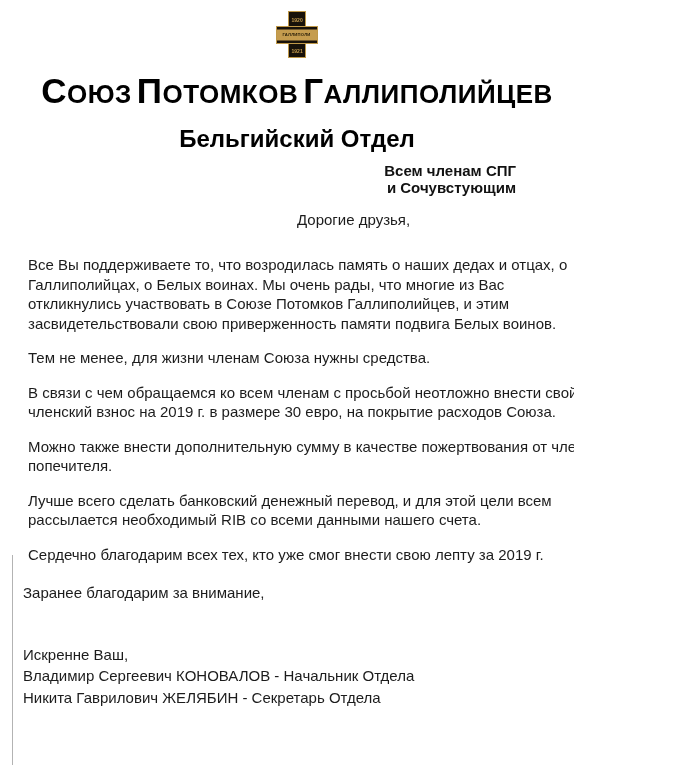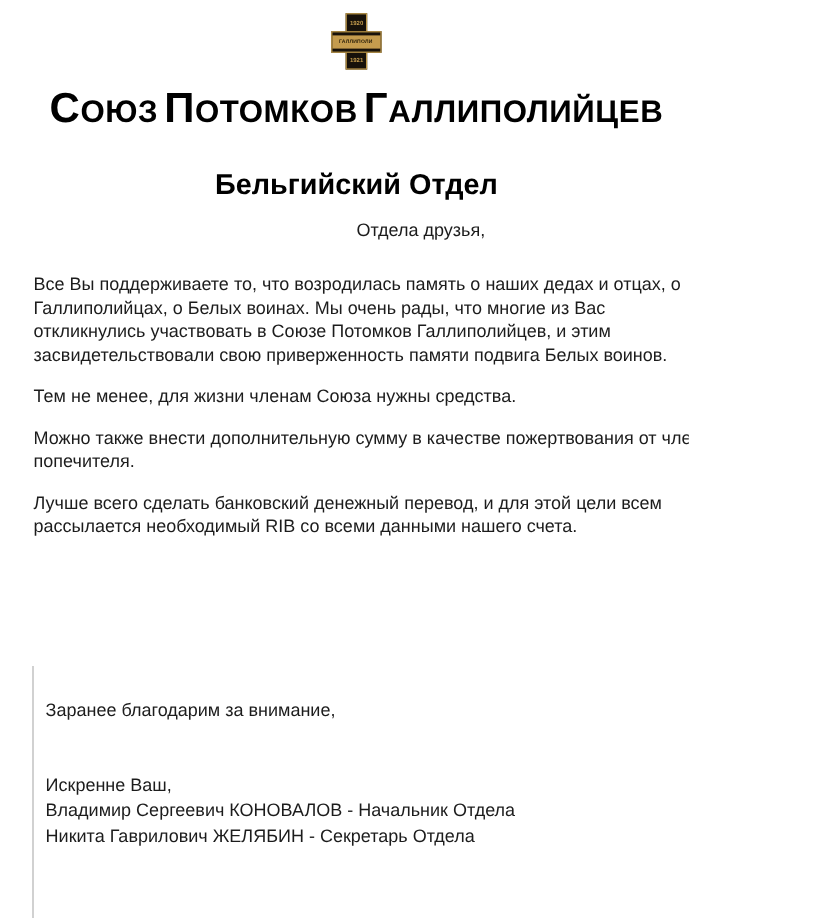--- a/index.html
+++ b/index.html
@@ -53,21 +53,21 @@
   
   .title {
     margin-top: 15px;
     font-weight: bold; color: #000;
     line-height: 36px; letter-spacing: 0.5px;
     white-space: nowrap;
   }
   .title .cap  { font-size: 35px; }
   .title .rest { font-size: 26px; text-transform: uppercase; }
   .subtitle {
-    margin-top: 25px;
+    margin-top: 9px;
     font-size: 24px; font-weight: bold; color: #000; line-height: 28px;
   }
 
   
   .addressee {
     margin-top: 9px;
     text-align: right; padding-right: 58px;
     font-size: 15px; font-weight: bold; color: #111; line-height: 17px;
   }
 
@@ -79,21 +79,21 @@
   .body-text {
     margin: 26px 0 0 28px;
     width: 568px;
     font-size: 15px; line-height: 19.5px;
   }
   .body-text p { margin: 0 0 15px 0; }
 
   
   .closing {
     position: absolute;
-    left: 27px; top: 555px; bottom: 4px;
+    left: 12px; top: 555px; bottom: 4px;
     border-left: 1px solid #b3b3b3;
     padding-left: 10px;
     font-size: 15px; line-height: 19.5px;
   }
   .closing p { margin: 0; white-space: nowrap; }
   .closing .thanks      { margin-top: 28px; }
   .closing .valediction { margin-top: 42px; }
   .closing .sig         { margin-top: 2px; }
 </style>
 </head>
@@ -113,28 +113,34 @@
           </div>
         <div class="yr bottom"><span>1921</span></div>
       </div>
     </div>
 
     <div class="title"><span><span class="cap">С</span><span class="rest">оюз</span></span> <span><span class="cap">П</span><span class="rest">отомков</span></span> <span><span class="cap">Г</span><span class="rest">аллиполийцев</span></span></div>
 
     <div class="subtitle">Бельгийский Отдел</div>
   </div>
 
+  <div class="addressee">
+    <div>Всем членам СПГ</div>
+    <div>и Сочувстующим</div>
+  </div>
 
-  <div class="salutation">Отдела друзья,</div>
+  <div class="salutation">Дорогие друзья,</div>
 
   <div class="body-text">
     <p>Все Вы поддерживаете то, что возродилась память о наших дедах и отцах, о Галлиполийцах, о Белых воинах. Мы очень рады, что многие из Вас откликнулись участвовать в Союзе Потомков Галлиполийцев, и этим засвидетельствовали свою приверженность памяти подвига Белых воинов.</p>
     <p>Тем не менее, для жизни членам Союза нужны средства.</p>
+    <p>В связи с чем обращаемся ко всем членам с просьбой неотложно внести свой членский взнос на 2019 г. в размере 30 евро, на покрытие расходов Союза.</p>
     <p>Можно также внести дополнительную сумму в качестве пожертвования от члена попечителя.</p>
     <p>Лучше всего сделать банковский денежный перевод, и для этой цели всем рассылается необходимый RIB со всеми данными нашего счета.</p>
+    <p>Сердечно благодарим всех тех, кто уже смог внести свою лепту за 2019 г.</p>
   </div>
 
   <div class="closing">
     <p class="thanks">Заранее благодарим за внимание,</p>
     <p class="valediction">Искренне Ваш,</p>
     <p class="sig">Владимир Сергеевич КОНОВАЛОВ - Начальник Отдела</p>
     <p class="sig">Никита Гаврилович ЖЕЛЯБИН - Секретарь Отдела</p>
   </div>
 
 </div>

